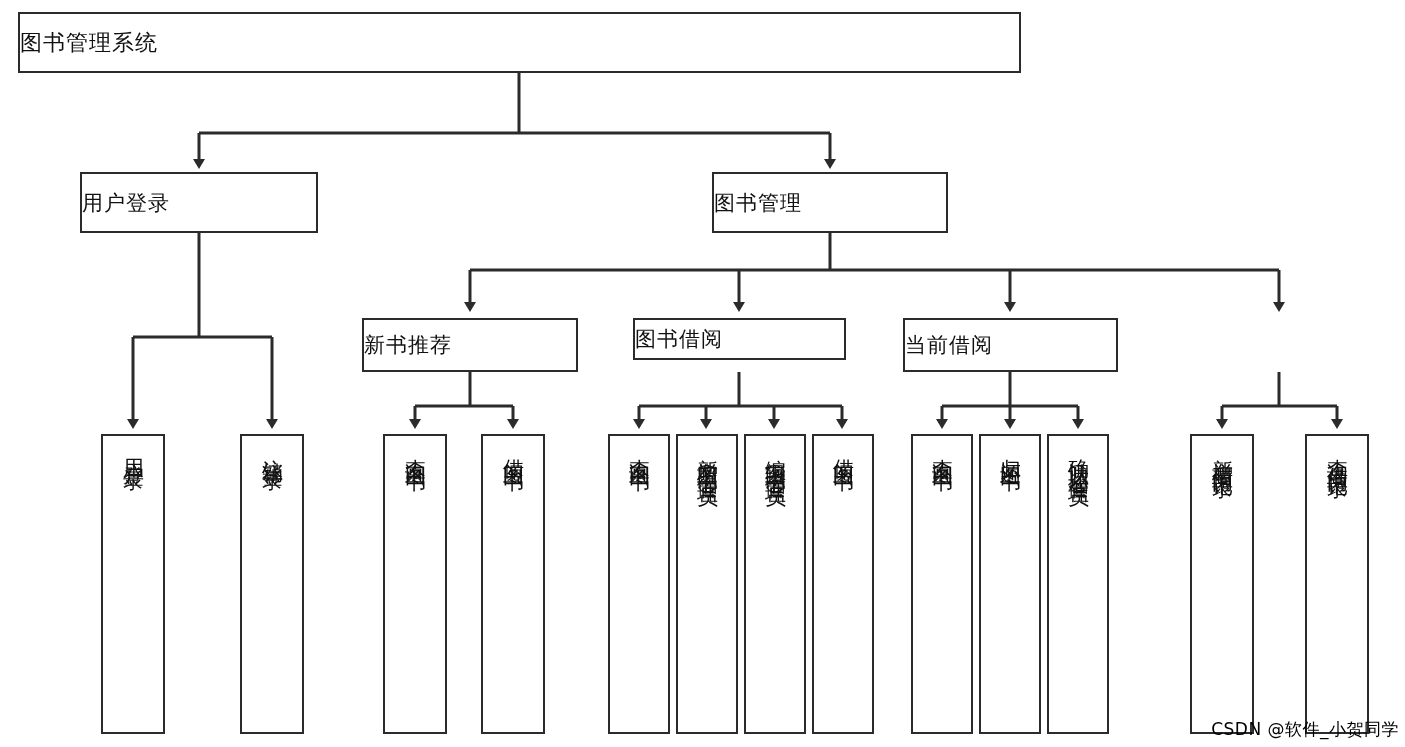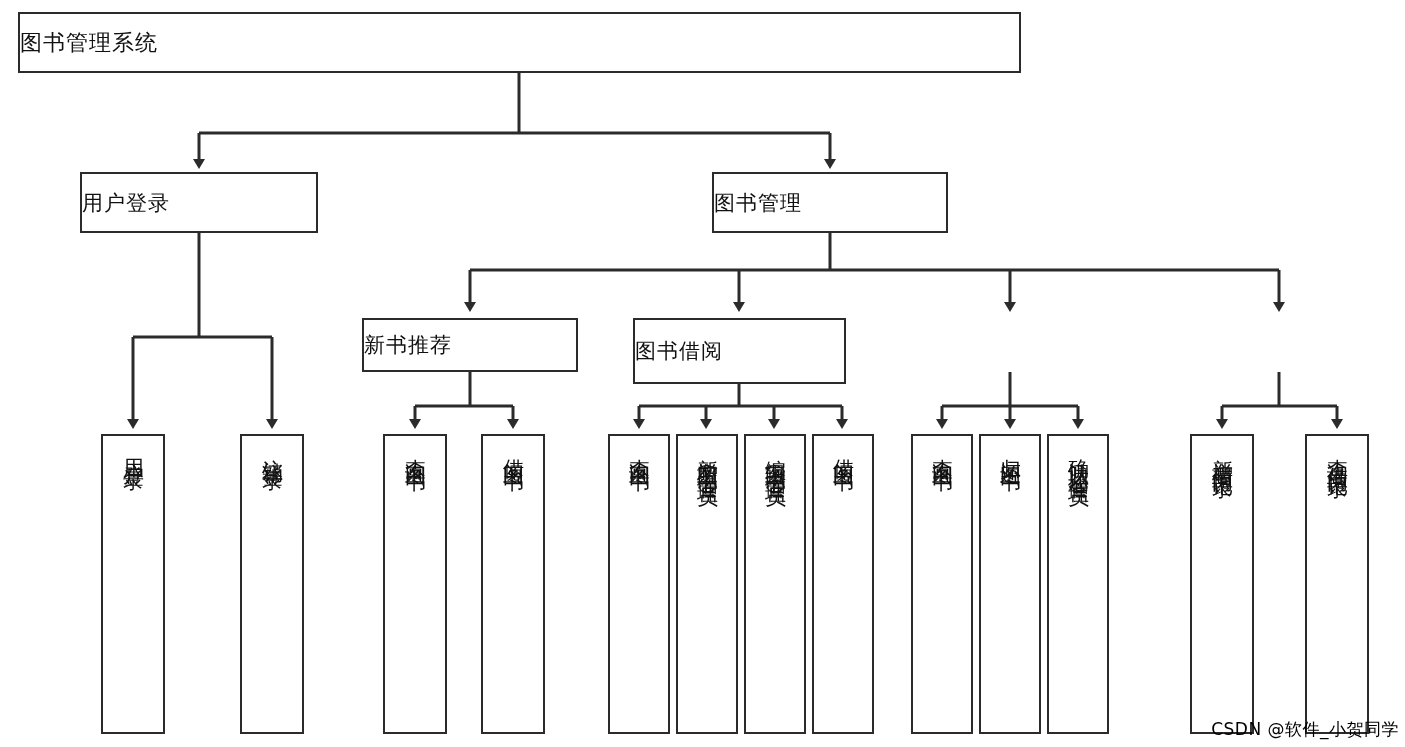--- a/index.html
+++ b/index.html
@@ -131,24 +131,27 @@
   </div>
 
   <div class="node horiz" style="left:362px; top:318px; width:216px; height:54px;">
     <span class="label">新书推荐</span>
   </div>
 
   <div class="node horiz" style="left:712px; top:172px; width:236px; height:61px;">
     <span class="label">图书管理</span>
   </div>
 
-  <div class="node horiz" style="left:633px; top:318px; width:213px; height:66px;">
+  <div class="node horiz" style="left:633px; top:318px; width:213px; height:42px;">
     <span class="label">图书借阅</span>
   </div>
 
+  <div class="node horiz" style="left:903px; top:318px; width:215px; height:54px;">
+    <span class="label">当前借阅</span>
+  </div>
 
 
   <div class="node vert" style="left:101px; top:434px; width:64px; height:300px;">
     <span class="label">用户登录</span>
   </div>
 
   <div class="node vert" style="left:240px; top:434px; width:64px; height:300px;">
     <span class="label">注销登录</span>
   </div>
 

